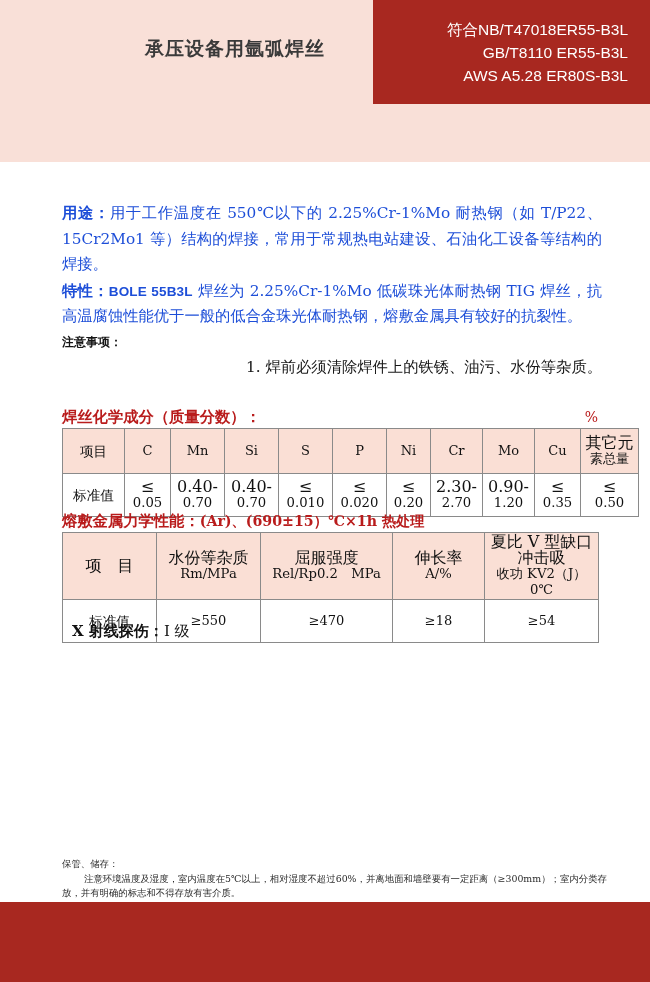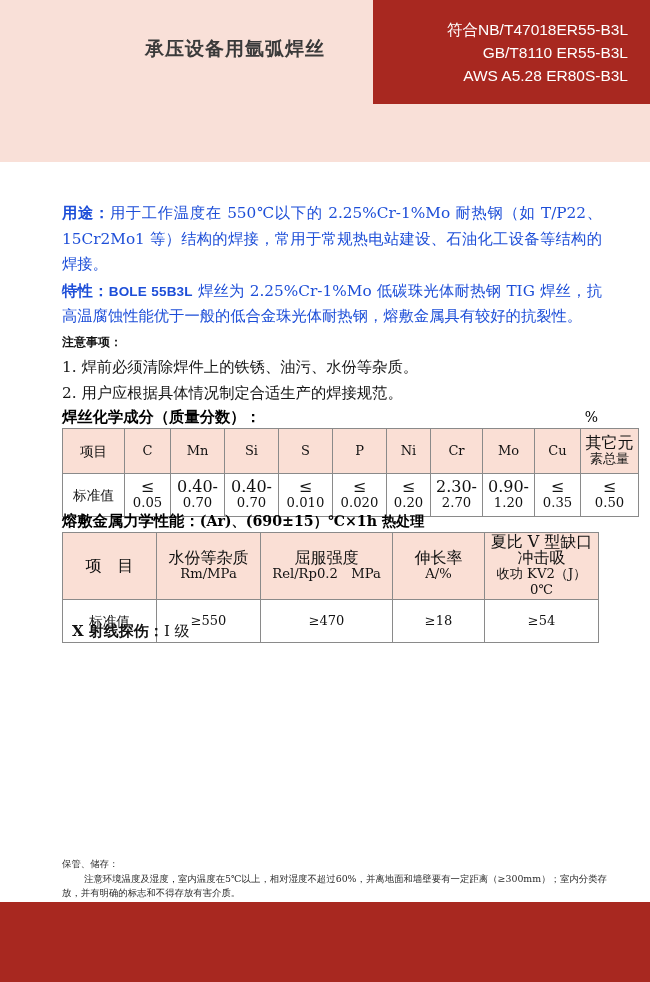--- a/index.html
+++ b/index.html
@@ -90,29 +90,30 @@
     line-height: 25.5px;
     font-weight: 700;
     color: #151515;
     margin: 0;
   }
   .note-item {
     font-size: 15.3px;
     line-height: 25.5px;
     color: #151515;
     margin: 0;
+    text-align: right;
   }
 
   
   .section-cap {
     position: relative;
     margin: 0;
     font-size: 15.3px;
     font-weight: 700;
-    color: #000000;
+    color: #b91c1c;
     line-height: 22px;
     white-space: nowrap;
   }
   .cap-row {
     display: flex;
     align-items: baseline;
     justify-content: space-between;
     width: 536px;
   }
   .cap-unit {
@@ -209,21 +210,20 @@
   </div>
 </div>
 
 <div class="content">
 
   <div class="body-block">
     <p class="para"><span class="lead">用途：</span><span>用于工作温度在 550℃以下的 2.25%Cr-1%Mo 耐热钢（如 T/P22、15Cr2Mo1 等）结构的焊接，常用于常规热电站建设、石油化工设备等结构的焊接。</span></p>
     <p class="para"><span class="lead">特性：</span><span class="brandname">BOLE 55B3L</span><span> 焊丝为 2.25%Cr-1%Mo 低碳珠光体耐热钢 TIG 焊丝，抗高温腐蚀性能优于一般的低合金珠光体耐热钢，熔敷金属具有较好的抗裂性。</span></p>
     <p class="note-head">注意事项：</p>
     <p class="note-item">1. 焊前必须清除焊件上的铁锈、油污、水份等杂质。</p>
-    <p class="note-item">2. 用户应根据具体情况制定合适生产的焊接规范。</p>
   </div>
 
   <div class="chem-wrap">
     <div class="section-cap cap-row">
       <span>焊丝化学成分（质量分数）：</span>
       <span class="cap-unit">%</span>
     </div>
     <table class="spec">
       <colgroup>
         <col style="width:62px">

